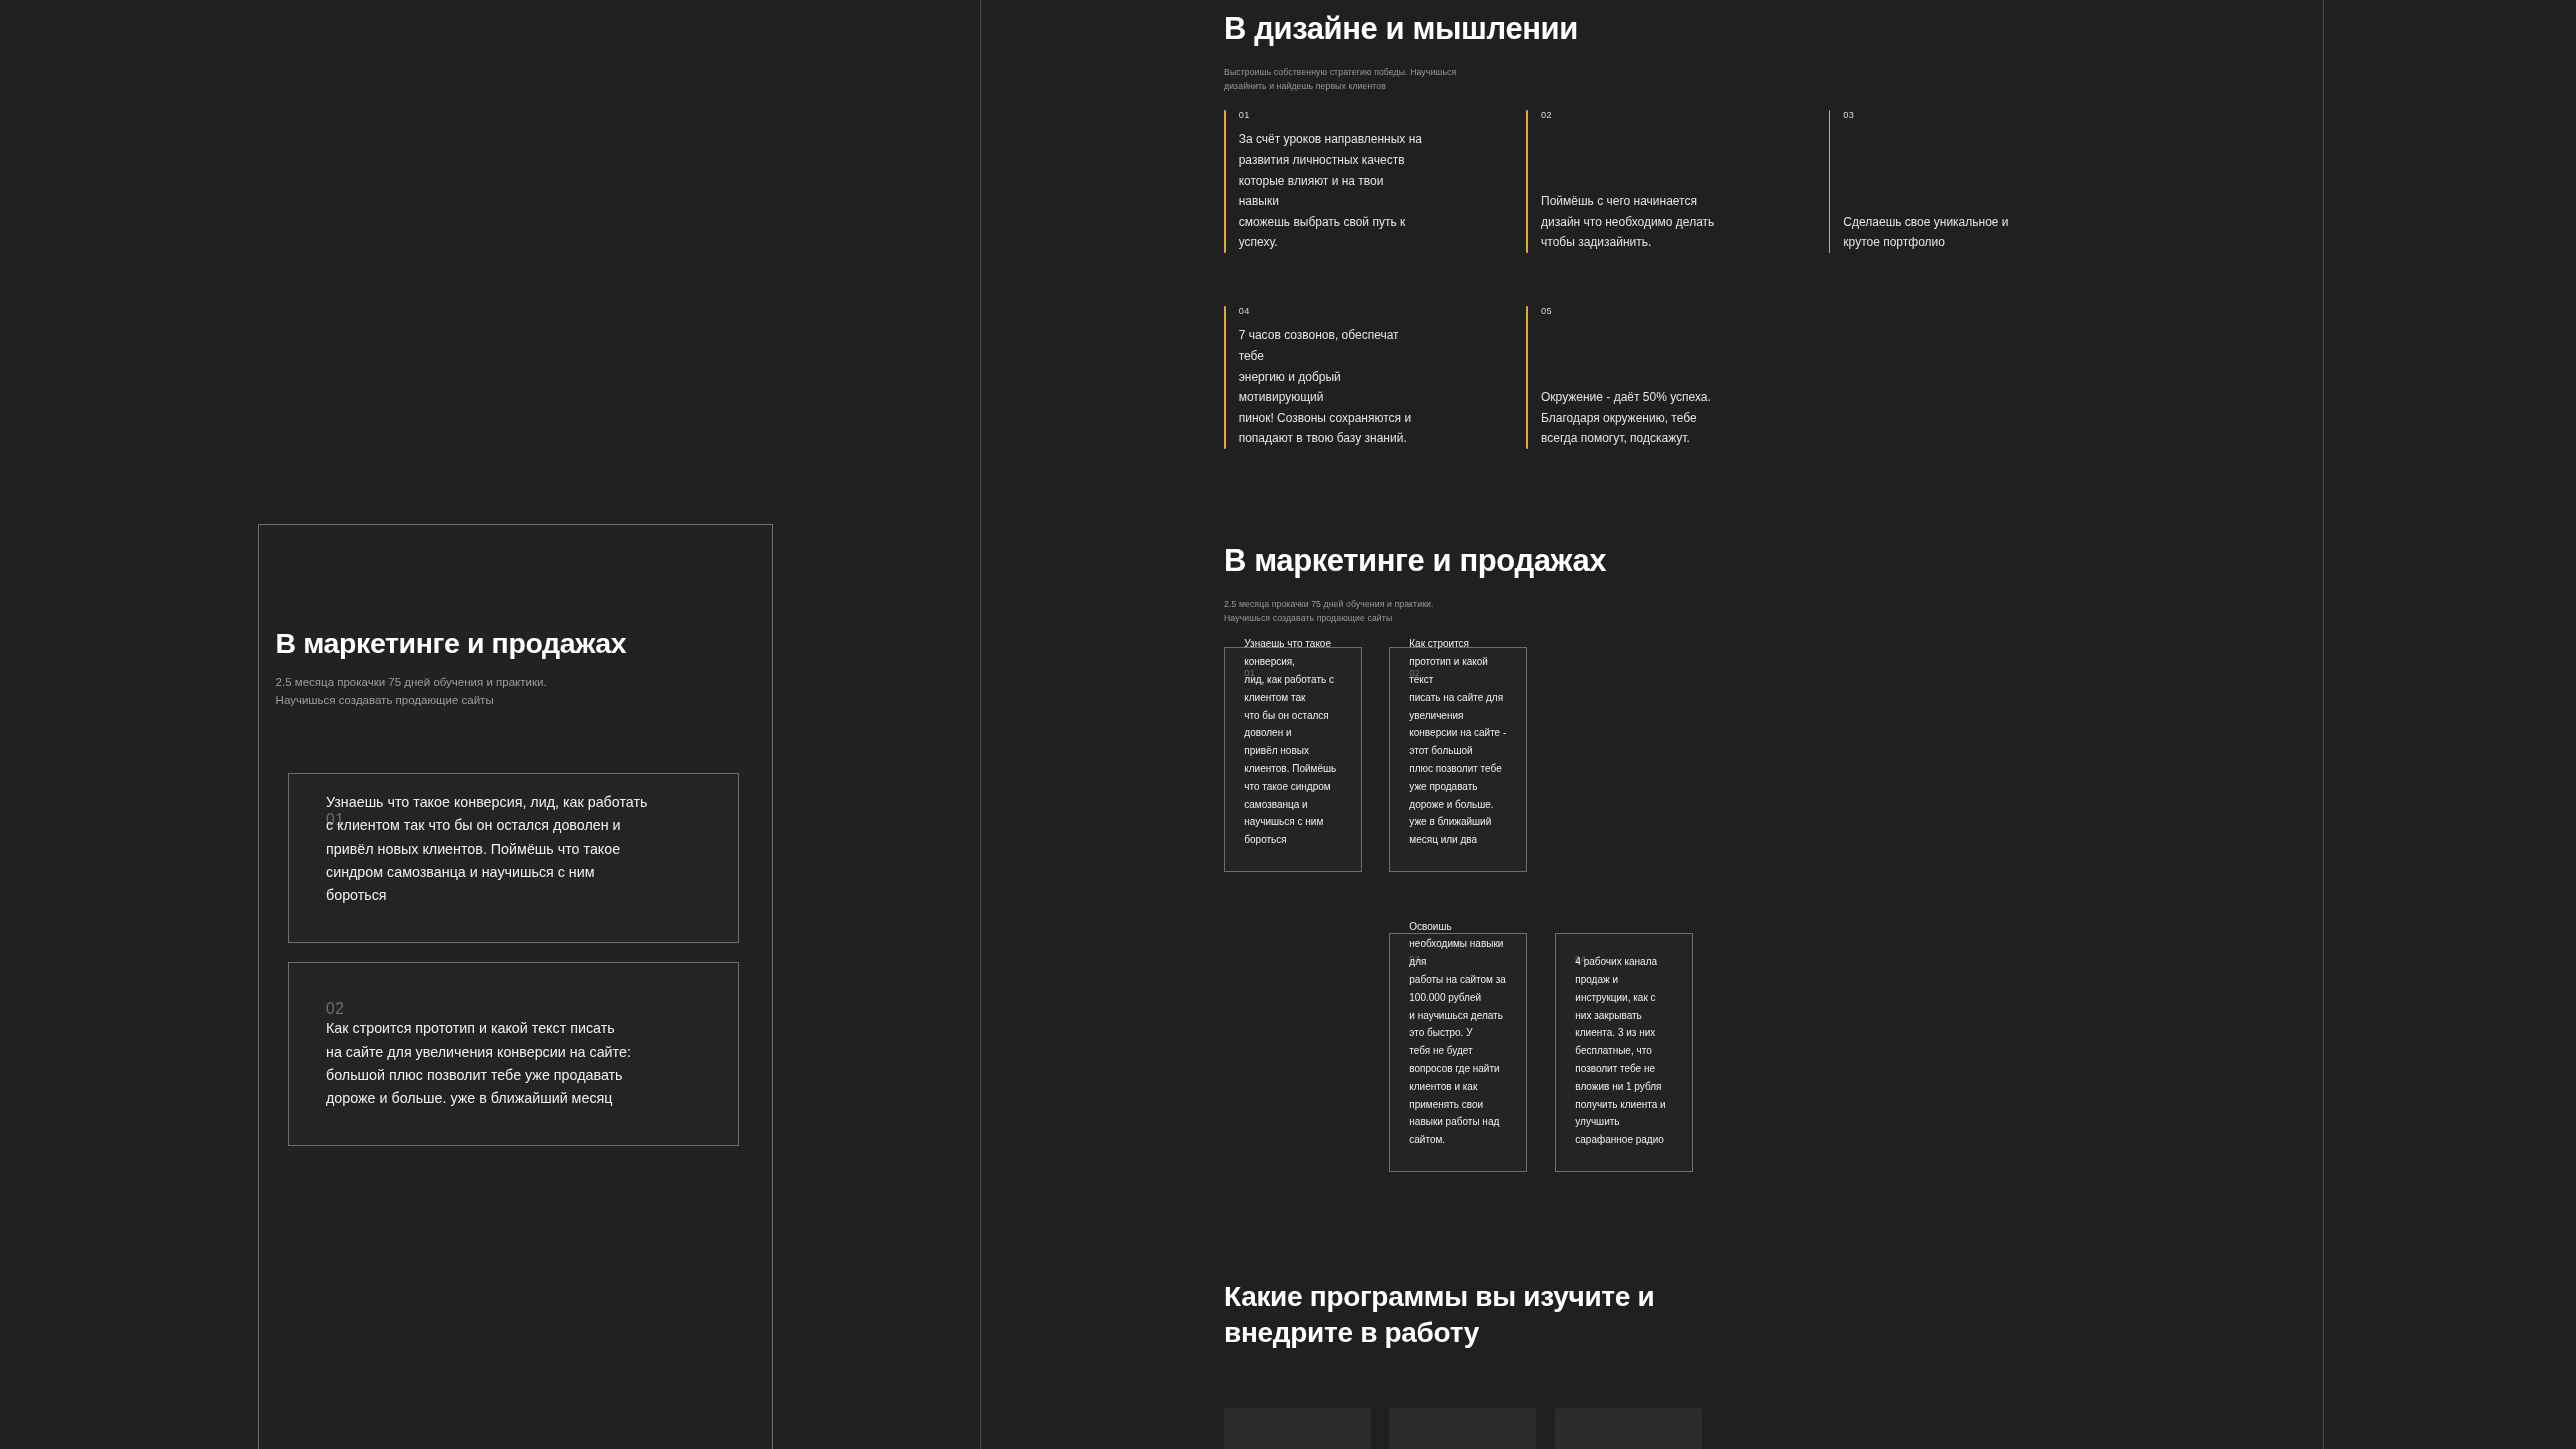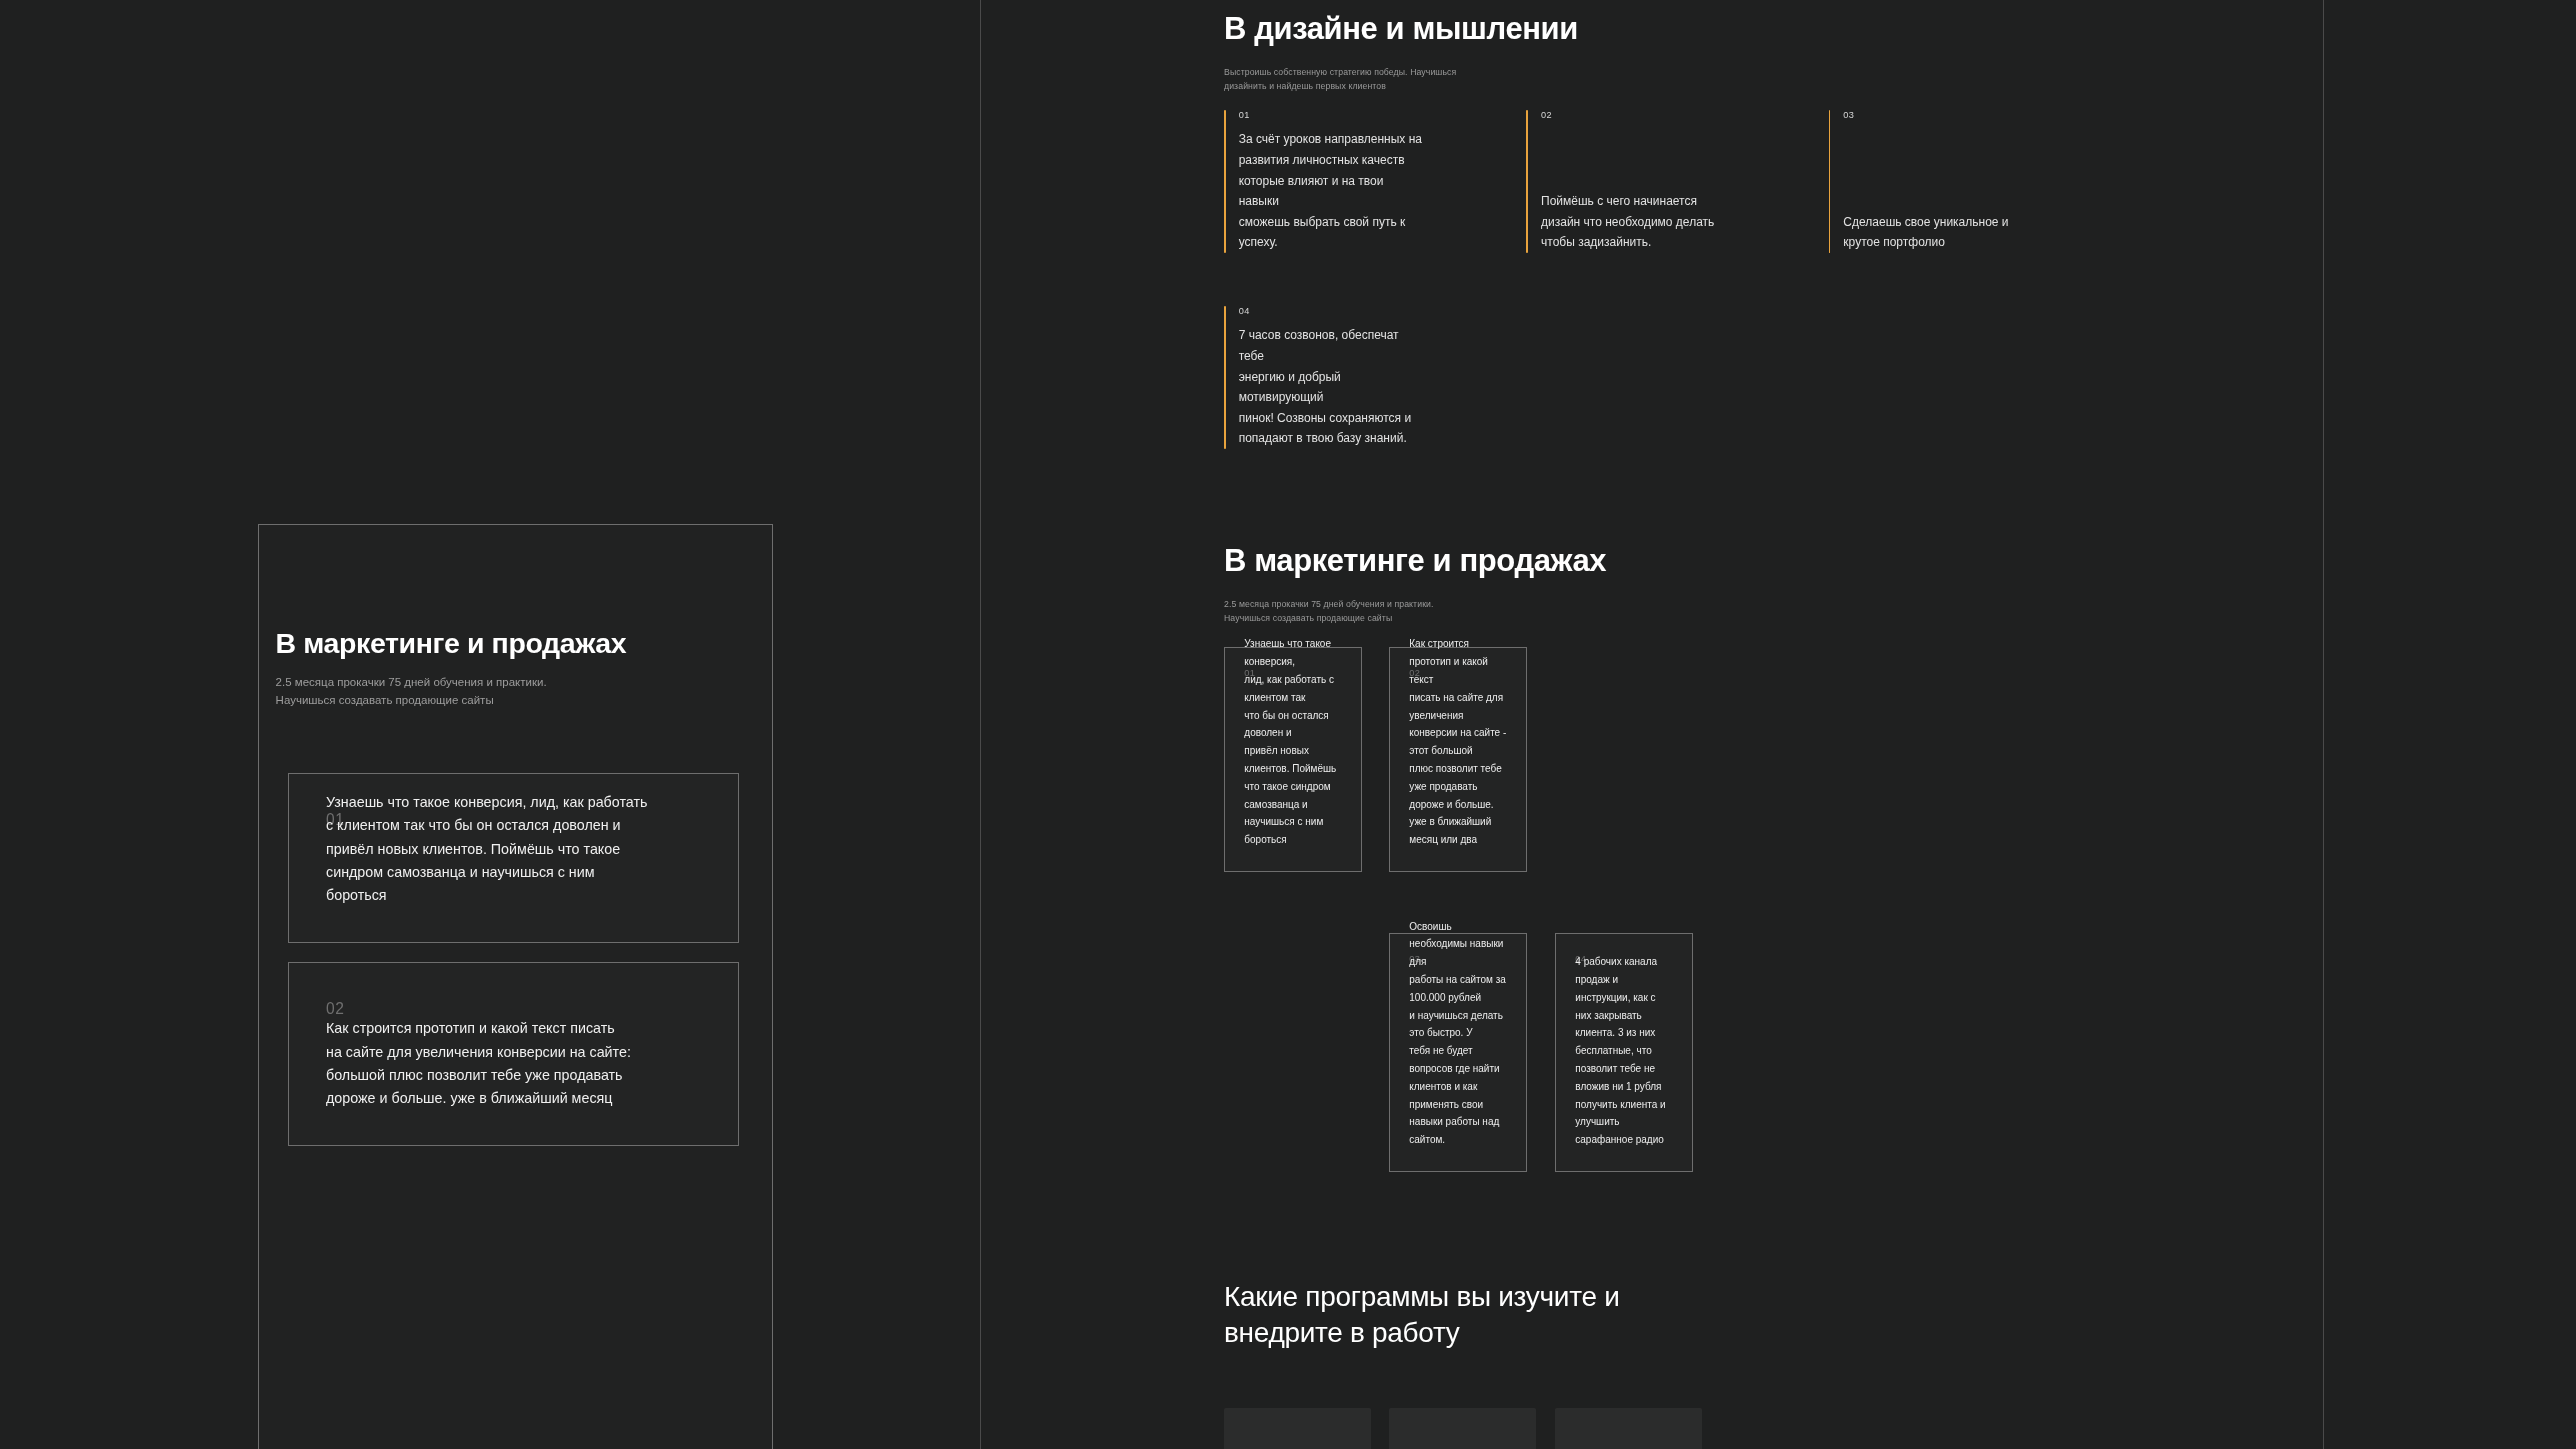--- a/index.html
+++ b/index.html
@@ -51,21 +51,21 @@
     position:absolute; left:19.3px; top:20px;
     font-size:9.2px; color:#6f6f6f; letter-spacing:0.4px;
   }
   .box-txt {
     position:absolute; left:19.3px; right:18.4px; bottom:22px;
     font-size:10px; line-height:1.78; color:#ededed; white-space:pre-line;
   }
 
   
   .prog-title {
-    position:absolute; font-size:28px; font-weight:400;
+    position:absolute; font-size:28px; font-weight:700;
     line-height:1.28; letter-spacing:-0.3px; white-space:pre-line;
   }
   .prog-card {
     position:absolute; top:1408px; height:110px;
     background:#2b2c2c; border-radius:1.8px;
   }
 
   
   .overlay {
     position:absolute; left:258px; top:524px;
@@ -130,20 +130,27 @@
       <div class="bar-txt">Сделаешь свое уникальное и
 крутое портфолио</div>
     </div>
     <div class="bar-card">
       <span class="bar"></span>
       <div class="bar-num">04</div>
       <div class="bar-txt">7 часов созвонов, обеспечат тебе
 энергию и добрый мотивирующий
 пинок! Созвоны сохраняются и
 попадают в твою базу знаний.</div>
+    </div>
+    <div class="bar-card">
+      <span class="bar"></span>
+      <div class="bar-num">05</div>
+      <div class="bar-txt">Окружение - даёт 50% успеха.
+Благодаря окружению, тебе
+всегда помогут, подскажут.</div>
     </div>
   </div>
 
   <div class="sec-head" style="left:244px; top:543px; width:552px;">
     <div class="sec-title">В маркетинге и продажах</div>
     <div class="sec-sub">2.5 месяца прокачки 75 дней обучения и практики.
 Научишься создавать продающие сайты</div>
   </div>
 
   <div class="box" style="left:244px; top:647px; width:138px; height:225px;">

